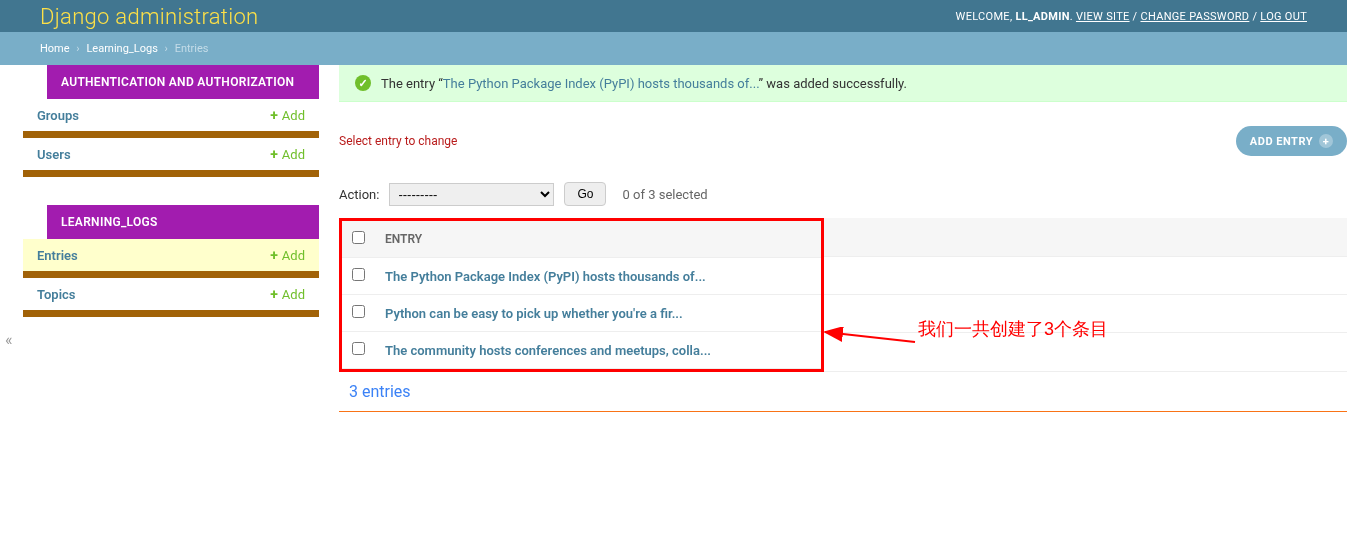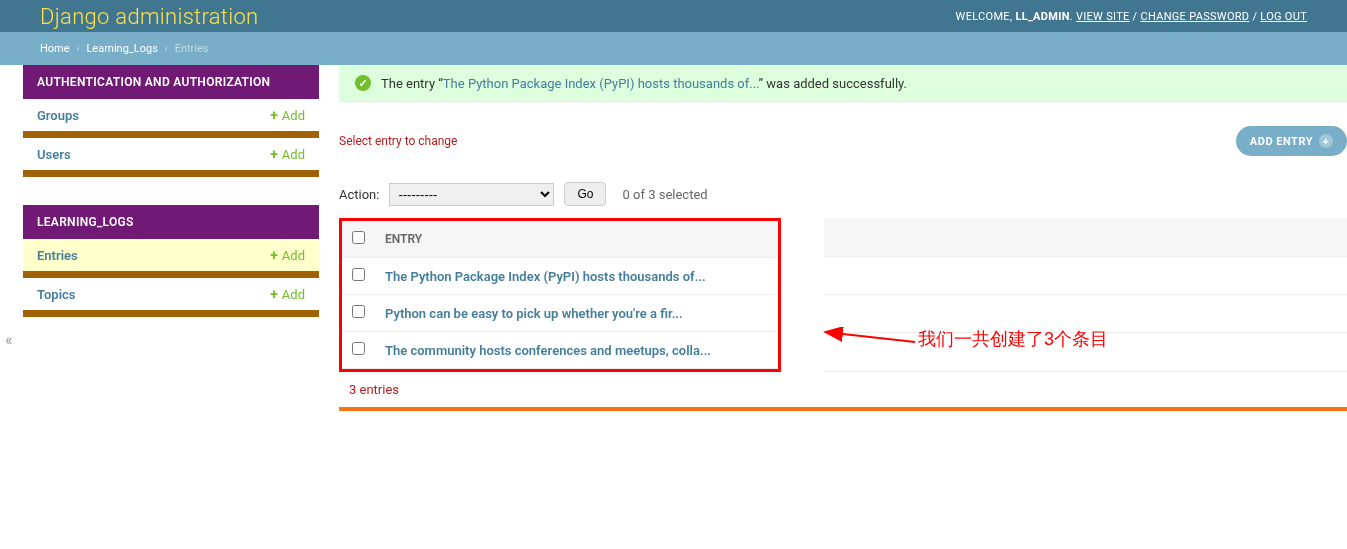--- a/index.html
+++ b/index.html
@@ -12,21 +12,21 @@
     .header-user a { color: #fff; text-decoration: underline; }
     
     .breadcrumbs { background: #79aec8; color: #c4dce8; padding: 10px 40px; font-size: 11px; }
     .breadcrumbs a { color: #fff; text-decoration: none; }
     .breadcrumbs .sep { margin: 0 4px; color: #c4dce8; }
     .breadcrumbs .current { color: #c4dce8; }
     
     .main { display: flex; }
     .sidebar { width: 300px; padding: 0; margin-left: 23px; }
     .module { margin-top: 0; }
-    .module-caption { background: #701a75; color: #fff; font-size: 12px; font-weight: 600; padding: 10px 14px; letter-spacing: 0.3px; }
+    .module-caption { background: #a21caf; color: #fff; font-size: 12px; font-weight: 600; padding: 10px 14px; letter-spacing: 0.3px; margin-left: 24px; }
     .module-row { display: flex; justify-content: space-between; align-items: flex-end; padding: 8px 14px; border-bottom: 7px solid #a16207; font-size: 13px; background: #fff; }
     .module-row.highlight { background: #ffffcc; }
     .module-row a.model { color: #447e9b; font-weight: 600; text-decoration: none; }
     .module-row .add { color: #70bf2b; text-decoration: none; font-weight: 400; font-size: 13px; display: flex; align-items: center; gap: 4px; }
     .module-row .add .plus { color: #70bf2b; font-weight: 700; font-size: 14px; }
     
     .content { flex: 1; margin-left: 20px; padding-right: 0; }
     .message-success { background: #dfd; border-bottom: 1px solid #cfc; padding: 10px 16px; font-size: 13px; display: flex; align-items: center; gap: 10px; }
     .success-icon { width: 16px; height: 16px; border-radius: 50%; background: #70bf2b; display: inline-flex; align-items: center; justify-content: center; color: #fff; font-size: 11px; font-weight: bold; }
     .message-success a { color: #447e9b; text-decoration: none; }
@@ -35,32 +35,32 @@
     .page-title { font-size: 12px; font-weight: 400; color: #b91c1c; }
     .add-btn { background: #79aec8; color: #fff; border-radius: 16px; padding: 8px 14px; font-size: 11px; font-weight: 700; letter-spacing: 0.5px; text-decoration: none; display: inline-flex; align-items: center; gap: 6px; }
     .add-btn .plus-circ { display: inline-flex; width: 14px; height: 14px; border-radius: 50%; background: rgba(255,255,255,0.3); align-items: center; justify-content: center; font-size: 11px; }
     
     .actions { display: flex; align-items: center; gap: 10px; padding: 6px 0 12px 0; font-size: 13px; }
     .actions label { color: #333; }
     .actions select { width: 165px; padding: 2px 4px; font-size: 13px; border: 1px solid #ccc; background: #efefef; }
     .actions button { padding: 4px 12px; border: 1px solid #ccc; background: #eee; border-radius: 4px; font-size: 12px; cursor: pointer; }
     .actions .counter { color: #666; margin-left: 6px; }
     
-    .table-wrap { border: 3px solid #ff0000; width: 442px; position: relative; }
+    .table-wrap { border: 3px solid #ff0000; width: 485px; position: relative; }
     .results-table { width: 100%; border-collapse: collapse; }
     .results-table thead th { background: #f6f6f6; border-bottom: 1px solid #eee; text-align: left; padding: 10px 10px; font-size: 12px; color: #666; font-weight: 600; }
     .results-table thead th.check-col { width: 30px; }
     .results-table tbody td { padding: 10px 10px; border-bottom: 1px solid #eee; font-size: 13px; background: #fff; }
     .results-table tbody td a { color: #447e9b; font-weight: 600; text-decoration: none; }
     
-    .paginator { padding: 10px 0 10px 10px; font-size: 13px; color: #b91c1c; border-bottom: 4px solid #f97316; width: 100%; }
+    .paginator { padding: 10px 0 10px 10px; font-size: 16px; color: #3b82f6; border-bottom: 1px solid #f97316; width: 100%; }
     .content-inner { padding-right: 0; }
     
     .annot-arrow { position: absolute; top: 327px; left: 820px; pointer-events: none; }
-    .annot-text { position: absolute; top: 327px; left: 918px; color: #ff0000; font-size: 18px; font-family: "Microsoft YaHei", sans-serif; }
+    .annot-text { position: absolute; top: 317px; left: 918px; color: #ff0000; font-size: 18px; font-family: "Microsoft YaHei", sans-serif; }
     
     .collapse-handle { position: fixed; left: 5px; top: 330px; color: #999; font-size: 16px; cursor: pointer; }
     
     .watermark { position: absolute; right: 20px; top: 520px; color: rgba(120,120,120,0.55); font-size: 15px; font-family: "Microsoft YaHei", sans-serif; }
   </style>
 </head>
 <body>
 
 <div class="header">
   <div class="header-title">Django administration</div>

